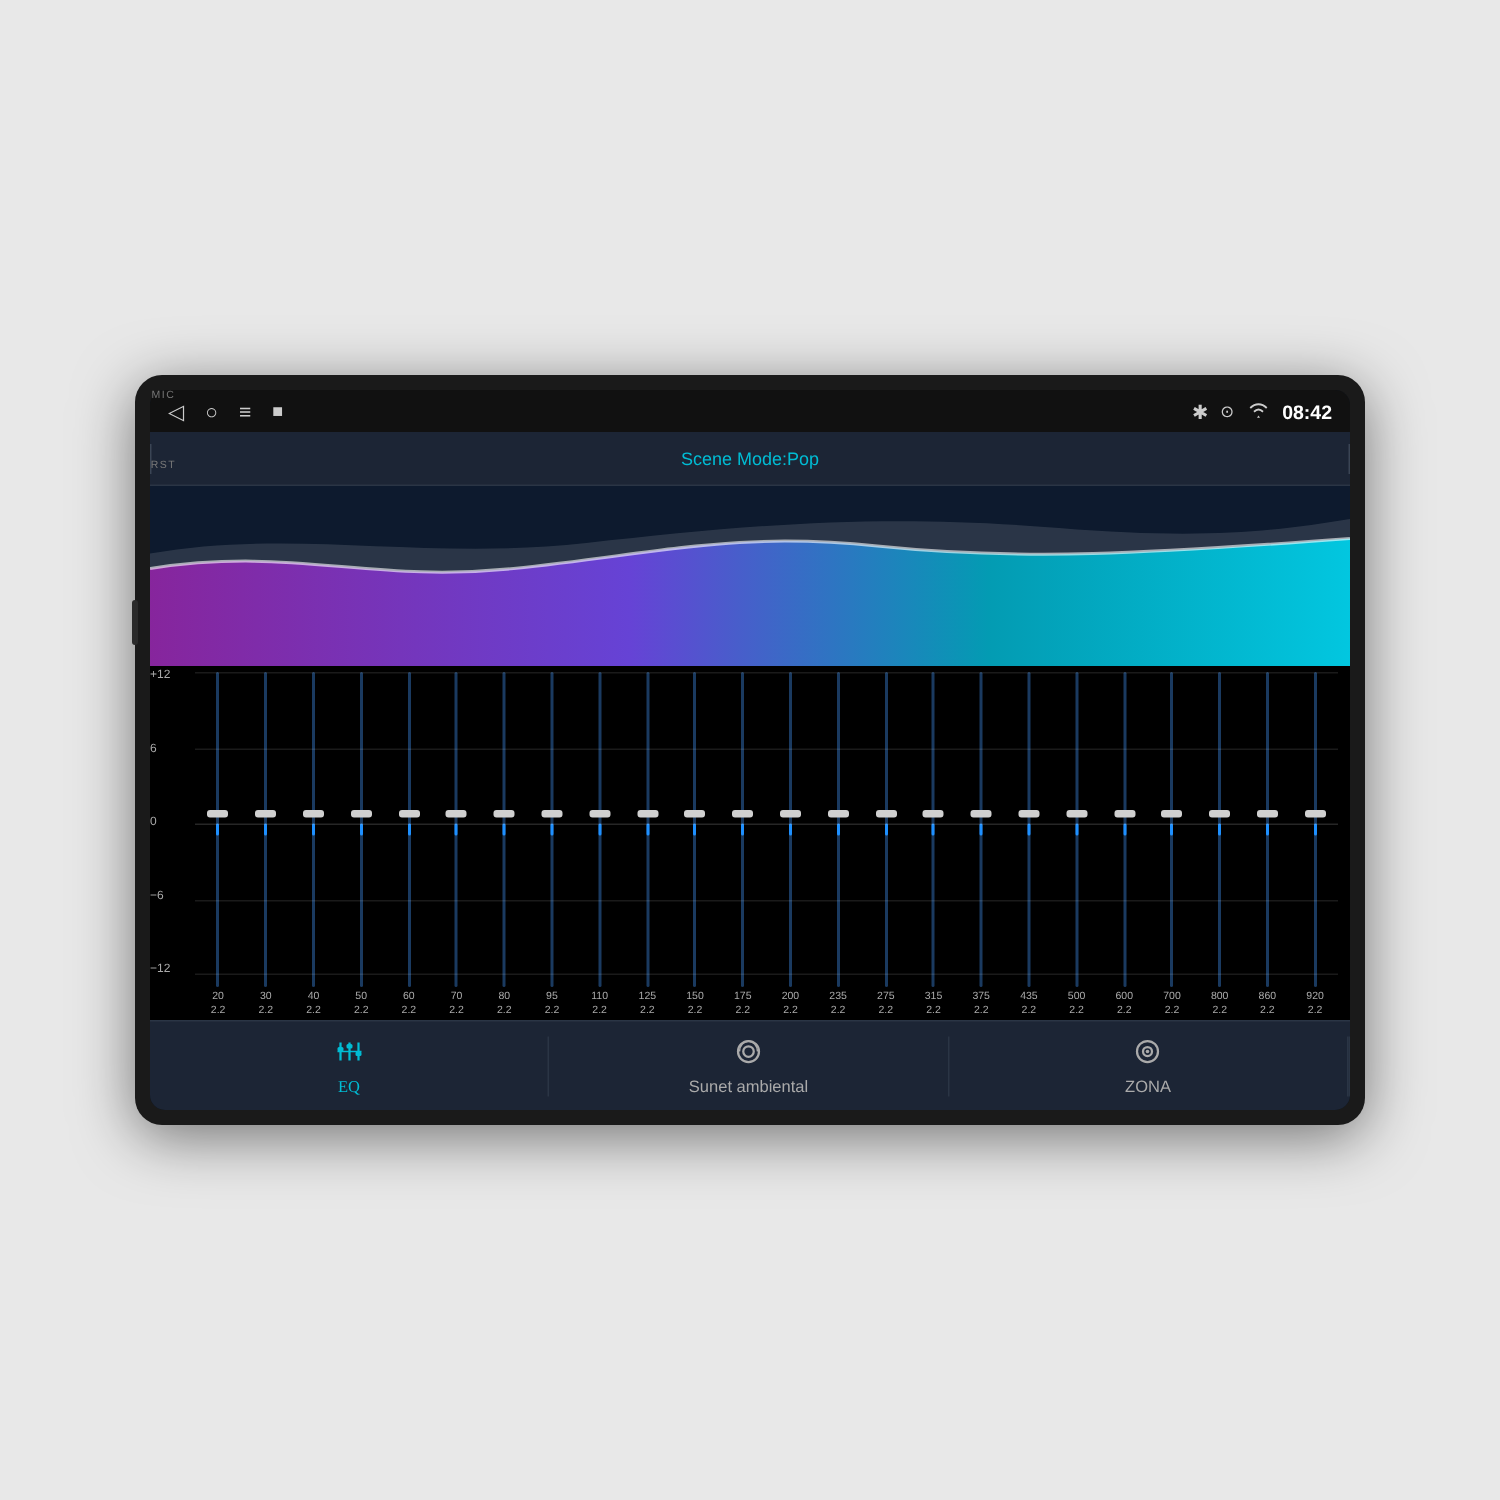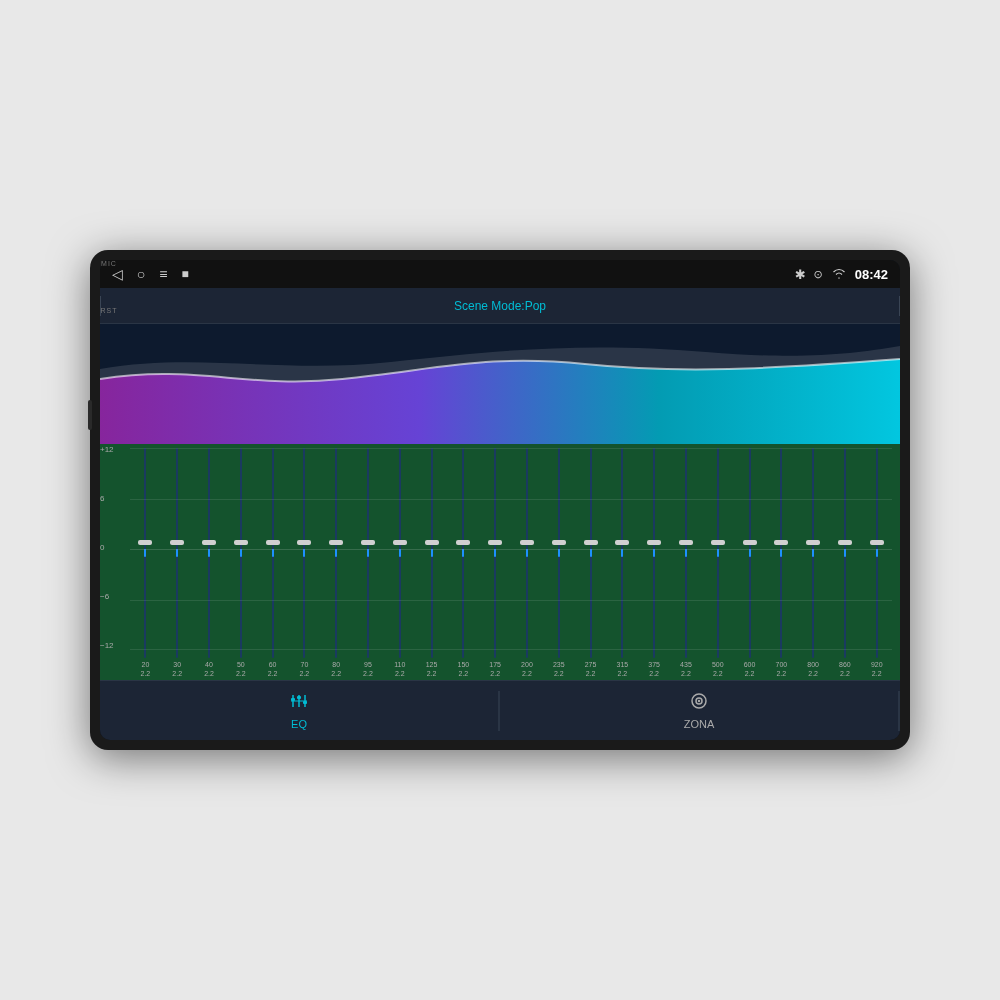--- a/index.html
+++ b/index.html
@@ -114,21 +114,21 @@
       background: #0d1a2e;
     }
 
     .eq-visualizer svg {
       width: 100%;
       height: 100%;
     }
 
     
     .eq-controls {
-      background: #14532d;
+      background: #000000;
       flex: 1;
       display: flex;
       flex-direction: column;
       padding: 4px 8px 2px 8px;
       overflow: hidden;
     }
 
     
     .bottom-nav {
       background: #1c2535;
@@ -537,23 +537,34 @@
           <svg width="22" height="20" viewBox="0 0 22 20">
               <line x1="3" y1="10" x2="19" y2="10" stroke="#00bcd4" stroke-width="1"></line>
               <line x1="5" y1="4" x2="5" y2="16" stroke="#00bcd4" stroke-width="1.5"></line>
               <rect x="3" y="7" width="4" height="3" rx="1" fill="#00bcd4"></rect>
               <line x1="11" y1="4" x2="11" y2="16" stroke="#00bcd4" stroke-width="1.5"></line>
               <rect x="9" y="5" width="4" height="3" rx="1" fill="#00bcd4"></rect>
               <line x1="17" y1="4" x2="17" y2="16" stroke="#00bcd4" stroke-width="1.5"></line>
               <rect x="15" y="10" width="4" height="3" rx="1" fill="#00bcd4"></rect>
             </svg>
         </span>
-        <span class="nav-label" style="color:#00bcd4;">EQ</span>
+        <span class="nav-label" style="color:#00bcd4;font-family:Liberation Serif, serif;">EQ</span>
       </div>
       <div class="nav-divider"></div>
+      <div class="nav-item">
+        <span class="nav-icon">
+          <svg width="22" height="20" viewBox="0 0 22 20">
+              <circle cx="11" cy="10" r="7" fill="none" stroke="#aaa" stroke-width="1.5"></circle>
+              <circle cx="11" cy="10" r="3.5" fill="none" stroke="#aaa" stroke-width="1.5"></circle>
+              <path d="M5 10 C5 6 8 3 11 3" fill="none" stroke="#aaa" stroke-width="1"></path>
+              <path d="M17 10 C17 6 14 3 11 3" fill="none" stroke="#aaa" stroke-width="1"></path>
+            </svg>
+        </span>
+        <span class="nav-label">Sunet ambiental</span>
+      </div>
       <div class="nav-divider"></div>
       <div class="nav-item">
         <span class="nav-icon">
           <svg width="22" height="20" viewBox="0 0 22 20">
               <circle cx="11" cy="10" r="7" fill="none" stroke="#aaa" stroke-width="1.5"></circle>
               <circle cx="11" cy="10" r="3" fill="none" stroke="#aaa" stroke-width="1.5"></circle>
               <circle cx="11" cy="10" r="1.2" fill="#aaa"></circle>
             </svg>
         </span>
         <span class="nav-label">ZONA</span>

